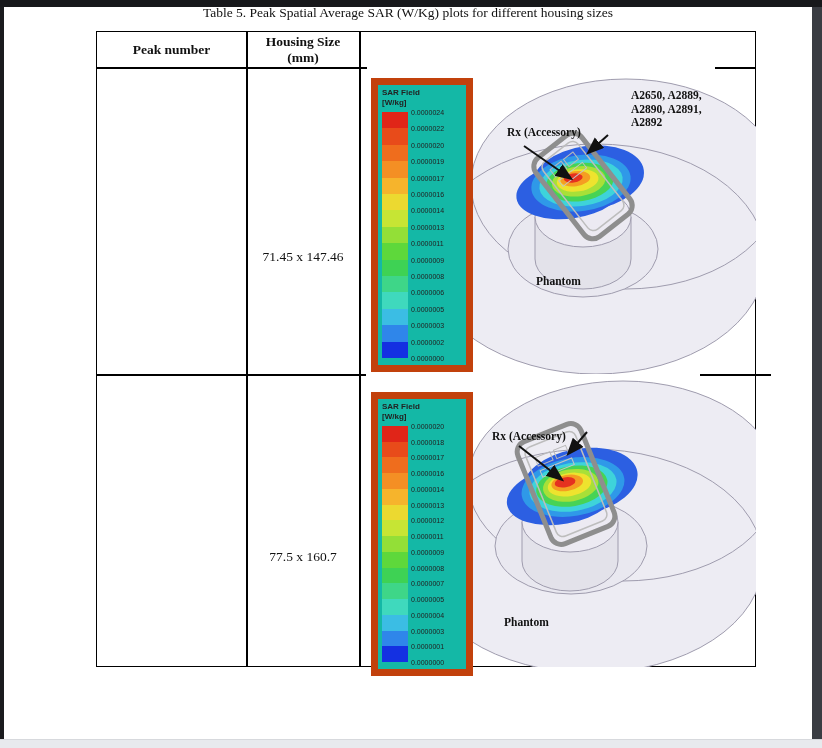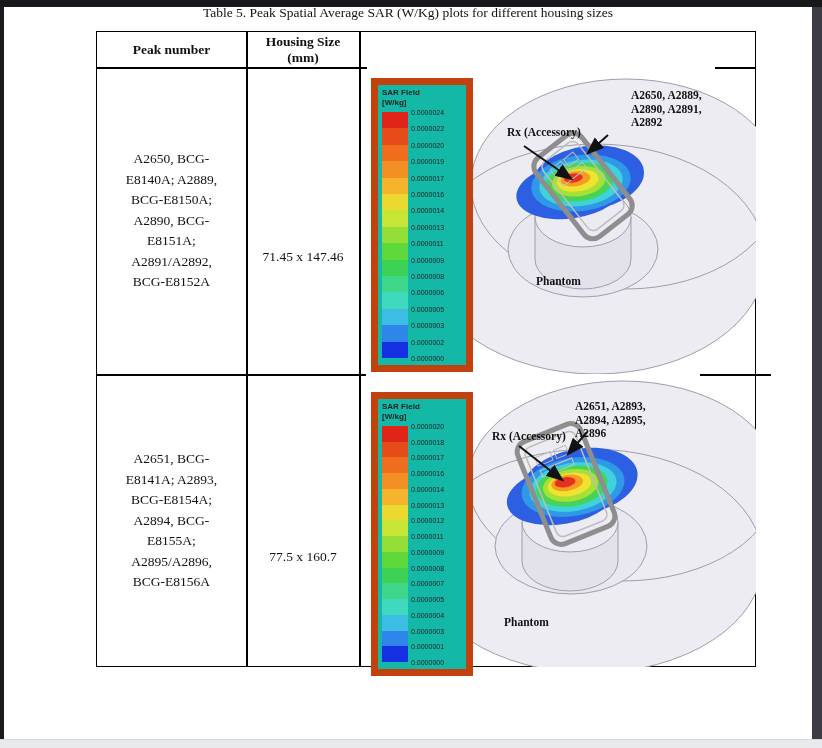--- a/index.html
+++ b/index.html
@@ -44,36 +44,22 @@
   <div class="abs tline" style="left:359px;top:32px;width:1.5px;height:634px;"></div>
   <div class="abs tline" style="left:97px;top:67px;width:270px;height:1.5px;"></div>
   <div class="abs tline" style="left:715px;top:67px;width:41px;height:1.5px;"></div>
   <div class="abs tline" style="left:97px;top:374px;width:269px;height:1.5px;"></div>
   <div class="abs tline" style="left:700px;top:374px;width:71px;height:1.5px;"></div>
 
   <div class="abs cell th" style="left:97px;top:32px;width:149px;height:35px;">Peak number</div>
   <div class="abs cell th" style="left:247px;top:32px;width:112px;height:35px;">Housing Size
 (mm)</div>
 
-  <div class="abs cell model-cell" style="left:97px;top:68px;width:149px;height:306px;">A2650, BCG-
-E8140A; A2889,
-BCG-E8150A;
-A2890, BCG-
-E8151A;
-A2891/A2892,
-BCG-E8152A</div>
   <div class="abs cell size-cell" style="left:247px;top:68px;width:112px;height:306px;">71.45 x 147.46</div>
 
-  <div class="abs cell model-cell" style="left:97px;top:375px;width:149px;height:292px;">A2651, BCG-
-E8141A; A2893,
-BCG-E8154A;
-A2894, BCG-
-E8155A;
-A2895/A2896,
-BCG-E8156A</div>
   <div class="abs cell size-cell" style="left:247px;top:375px;width:112px;height:292px;text-align:center;">77.5 x 160.7</div>
 
   <svg class="abs" style="left:361px;top:69px;" width="395" height="305" viewBox="0 0 395 305">
     <defs>
       <marker id="ah0" markerWidth="9" markerHeight="8" refX="7" refY="3.5" orient="auto">
         <path d="M0,0 L9,3.5 L0,7 z" fill="#111"></path>
       </marker>
     </defs>
     <g>
       <ellipse cx="265" cy="115" rx="155" ry="105" fill="#edecf3"></ellipse>
@@ -222,23 +208,20 @@
         <span class="cb-label" style="top: 60%;">0.0000008</span>
         <span class="cb-label" style="top: 66.6667%;">0.0000007</span>
         <span class="cb-label" style="top: 73.3333%;">0.0000005</span>
         <span class="cb-label" style="top: 80%;">0.0000004</span>
         <span class="cb-label" style="top: 86.6667%;">0.0000003</span>
         <span class="cb-label" style="top: 93.3333%;">0.0000001</span>
         <span class="cb-label" style="top: 100%;">0.0000000</span>
       </div>
   </div>
 
-  <div class="abs fig-label" style="left:575px;top:400px;">A2651, A2893,
-A2894, A2895,
-A2896</div>
   <div class="abs fig-label" style="left:492px;top:430px;">Rx (Accessory)</div>
   <div class="abs fig-label" style="left:504px;top:616px;">Phantom</div>
 
 
   <div class="abs bar-top"></div>
   <div class="abs bar-left"></div>
   <div class="abs bar-right"></div>
   <div class="abs strip-bottom"></div>
 
 </div>

